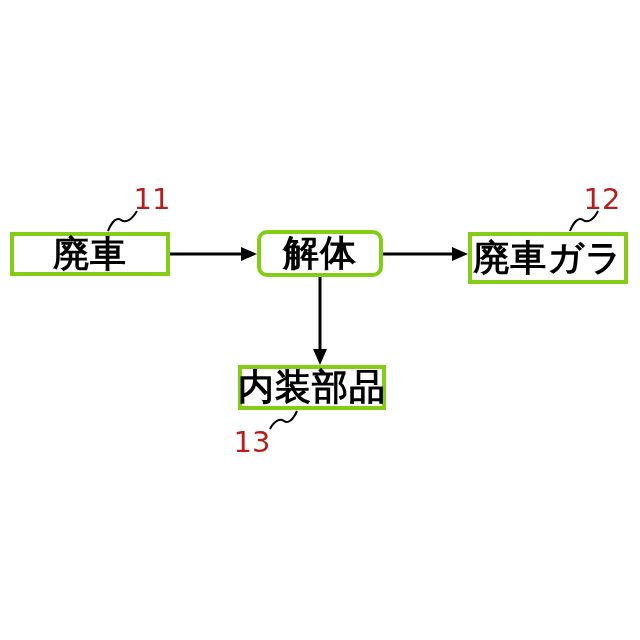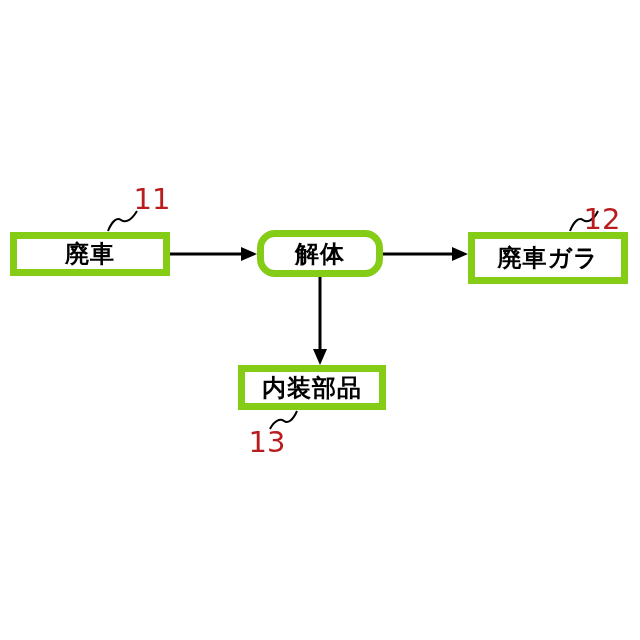--- a/index.html
+++ b/index.html
@@ -12,48 +12,48 @@
     overflow: hidden;
   }
   .layer {
     position: absolute;
     left: 0; top: 0;
     width: 640px; height: 640px;
   }
   .node {
     position: absolute;
     box-sizing: border-box;
-    border: 7px solid #84cc16;
+    border: 4px solid #84cc16;
     background: #ffffff;
     display: flex;
     align-items: center;
     justify-content: center;
     color: #000000;
-    font-size: 24px;
+    font-size: 36px;
     font-weight: 600;
     letter-spacing: 1px;
     white-space: nowrap;
   }
-  .node.rounded { border-radius: 18px; }
+  .node.rounded { border-radius: 10px; }
   .node-scrap-car      { left: 10px;  top: 232px; width: 160px; height: 44px; }
   .node-dismantling    { left: 257px; top: 230px; width: 126px; height: 47px; }
   .node-car-hulk       { left: 468px; top: 232px; width: 160px; height: 52px; }
   .node-interior-parts { left: 238px; top: 365px; width: 148px; height: 45px; }
   .ref {
     position: absolute;
     width: 52px;
     color: #b91c1c;
     font-size: 29px;
     font-weight: 400;
     text-align: center;
     line-height: 30px;
   }
   .ref-11 { left: 126px; top: 184px; }
-  .ref-12 { left: 576px; top: 184px; margin-top: 20px; }
-  .ref-13 { left: 241px; top: 427px; }
+  .ref-12 { left: 576px; top: 184px; }
+  .ref-13 { left: 226px; top: 427px; }
 </style>
 </head>
 <body>
 
 <div class="canvas">
 
   <svg class="layer" viewBox="0 0 640 640" xmlns="http://www.w3.org/2000/svg">
 
     <g>
       <line x1="170" y1="254" x2="245" y2="254" stroke="#000000" stroke-width="3"></line>

